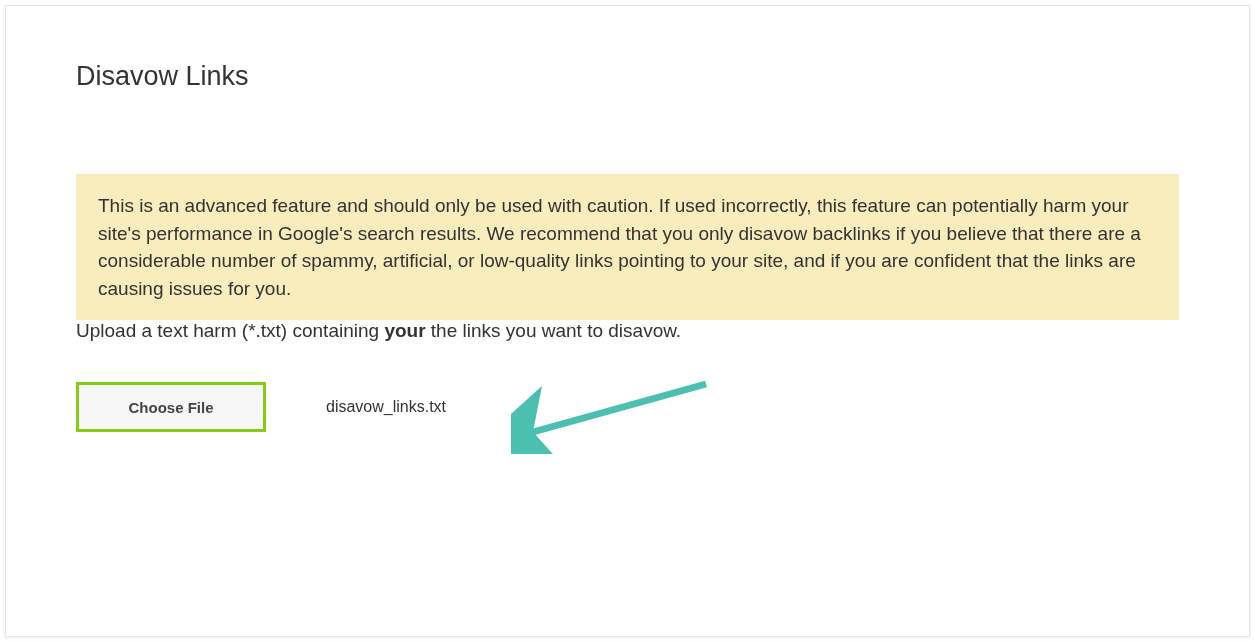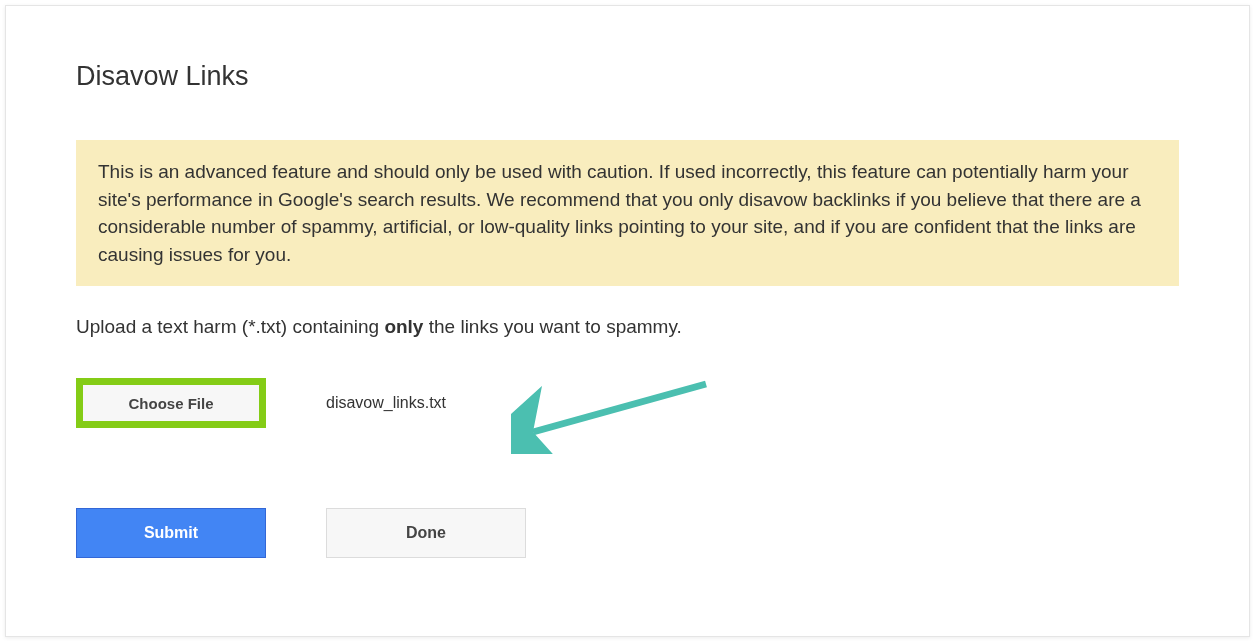--- a/index.html
+++ b/index.html
@@ -18,26 +18,25 @@
       background: #ffffff;
       border: 1px solid #e5e5e5;
       box-shadow: 0 1px 4px rgba(0,0,0,0.08);
       padding: 55px 70px 40px 70px;
       position: relative;
     }
     .page-title {
       font-size: 27px;
       color: #333333;
       font-weight: 400;
-      margin-bottom: 48px;
+      margin-bottom: 82px;
     }
     .warning-box {
       background: #f9edbe;
       padding: 18px 22px;
-      margin-bottom: 30px;
     }
     .warning-text {
       font-size: 19px;
       line-height: 1.45;
       color: #333333;
     }
     .upload-instruction {
       font-size: 19px;
       color: #333333;
       margin-bottom: 40px;
@@ -48,21 +47,21 @@
     .file-row {
       display: flex;
       align-items: center;
       gap: 60px;
       margin-bottom: 80px;
     }
     .choose-file-btn {
       width: 190px;
       height: 50px;
       background: #f7f7f7;
-      border: 7px solid #84cc16;
+      border: 3px solid #84cc16;
       color: #444444;
       font-size: 15px;
       font-weight: bold;
       cursor: pointer;
       font-family: Arial, Helvetica, sans-serif;
     }
     .file-name {
       font-size: 16px;
       color: #333333;
     }
@@ -103,32 +102,28 @@
 <body>
 
 <div class="panel">
   <h1 class="page-title">Disavow Links</h1>
 
   <div class="warning-box">
     <p class="warning-text">This is an advanced feature and should only be used with caution. If used incorrectly, this feature can potentially harm your site's performance in Google's search results. We recommend that you only disavow backlinks if you believe that there are a considerable number of spammy, artificial, or low-quality links pointing to your site, and if you are confident that the links are causing issues for you.</p>
   </div>
 
   <p class="upload-instruction">
-    <span>Upload a text harm (*.txt) containing </span><b>only</b><span> the links you want to spammy.</span>
+    <span>Upload a text harm (*.txt) containing </span><b>your</b><span> the links you want to disavow.</span>
   </p>
 
   <div class="file-row">
     <button class="choose-file-btn">Choose File</button>
     <span class="file-name">disavow_links.txt</span>
   </div>
 
-  <div class="button-row">
-    <button class="submit-btn">Submit</button>
-    <button class="done-btn">Done</button>
-  </div>
 
   <svg class="arrow-annotation" width="210" height="80" viewBox="0 0 210 80">
     <defs>
       <marker id="arrowhead" markerWidth="12" markerHeight="12" refX="3" refY="6" orient="auto">
         <polygon points="0 0, 12 6, 0 12, 3 6" fill="#4bbfb0"></polygon>
       </marker>
     </defs>
     <line x1="195" y1="10" x2="22" y2="58" stroke="#4bbfb0" stroke-width="7" marker-end="url(#arrowhead)"></line>
   </svg>
 </div>

